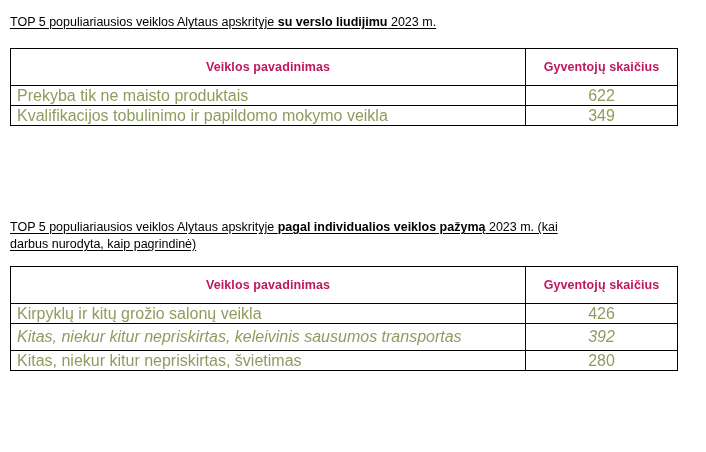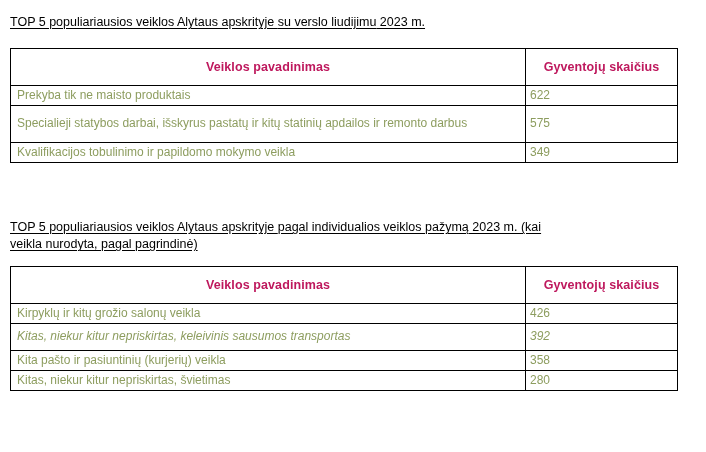--- a/index.html
+++ b/index.html
@@ -24,21 +24,21 @@
 
   
   .section-title {
     font-size: 12.5px;
     line-height: 17px;
     color: #000000;
     text-decoration: underline;
     text-underline-offset: 2px;
   }
   .section-title .bold {
-    font-weight: normal;
+    font-weight: bold;
   }
   .title-1 {
     position: absolute;
     left: 10px;
     top: 14px;
     width: 680px;
   }
   .title-2 {
     position: absolute;
     left: 10px;
@@ -77,29 +77,30 @@
     height: 32px;
     text-align: center;
     font-weight: bold;
     font-size: 12.5px;
     color: #be185d;
     letter-spacing: 0.1px;
     padding: 2px 4px;
   }
 
   .data-table tbody td {
-    font-size: 12px;
+    font-size: 16px;
     line-height: 15px;
     color: #8d9d5f;
   }
   .data-table tbody td.name {
     text-align: left;
     padding: 1px 4px 2px 6px;
   }
   .data-table tbody td.count {
+    text-align: center;
     padding: 1px 4px 2px 4px;
   }
 
   .data-table tbody tr.r-single td { height: 16px; }
   .data-table tbody tr.r-double td { height: 33px; }
   .data-table tbody tr.r-tall   td { height: 23px; font-style: italic; }
 </style>
 </head>
 <body>
 
@@ -118,33 +119,29 @@
       <tr>
         <th>Veiklos pavadinimas</th>
         <th>Gyventojų skaičius</th>
       </tr>
     </thead>
     <tbody>
       <tr class="r-single">
         <td class="name">Prekyba tik ne maisto produktais</td>
         <td class="count">622</td>
       </tr>
-      <tr class="r-double">
-        <td class="name">Specialieji statybos darbai, išskyrus pastatų ir kitų statinių apdailos ir remonto darbus</td>
-        <td class="count">575</td>
-      </tr>
       <tr class="r-single">
         <td class="name">Kvalifikacijos tobulinimo ir papildomo mokymo veikla</td>
         <td class="count">349</td>
       </tr>
     </tbody>
   </table>
 
   <div class="section-title title-2">
-    <span>TOP 5 populiariausios veiklos Alytaus apskrityje </span><span class="bold">pagal individualios veiklos pažymą</span><span> 2023 m. (kai</span><span class="line2">veikla nurodyta, pagal pagrindinė)</span>
+    <span>TOP 5 populiariausios veiklos Alytaus apskrityje </span><span class="bold">pagal individualios veiklos pažymą</span><span> 2023 m. (kai</span><span class="line2">darbus nurodyta, kaip pagrindinė)</span>
   </div>
 
   <table class="data-table table-2">
     <colgroup>
       <col class="col-name">
       <col class="col-count">
     </colgroup>
     <thead>
       <tr>
         <th>Veiklos pavadinimas</th>
@@ -154,23 +151,19 @@
     <tbody>
       <tr class="r-single">
         <td class="name">Kirpyklų ir kitų grožio salonų veikla</td>
         <td class="count">426</td>
       </tr>
       <tr class="r-tall">
         <td class="name">Kitas, niekur kitur nepriskirtas, keleivinis sausumos transportas</td>
         <td class="count">392</td>
       </tr>
       <tr class="r-single">
-        <td class="name">Kita pašto ir pasiuntinių (kurjerių) veikla</td>
-        <td class="count">358</td>
-      </tr>
-      <tr class="r-single">
         <td class="name">Kitas, niekur kitur nepriskirtas, švietimas</td>
         <td class="count">280</td>
       </tr>
     </tbody>
   </table>
 
 </div>
 
 </body></html>

